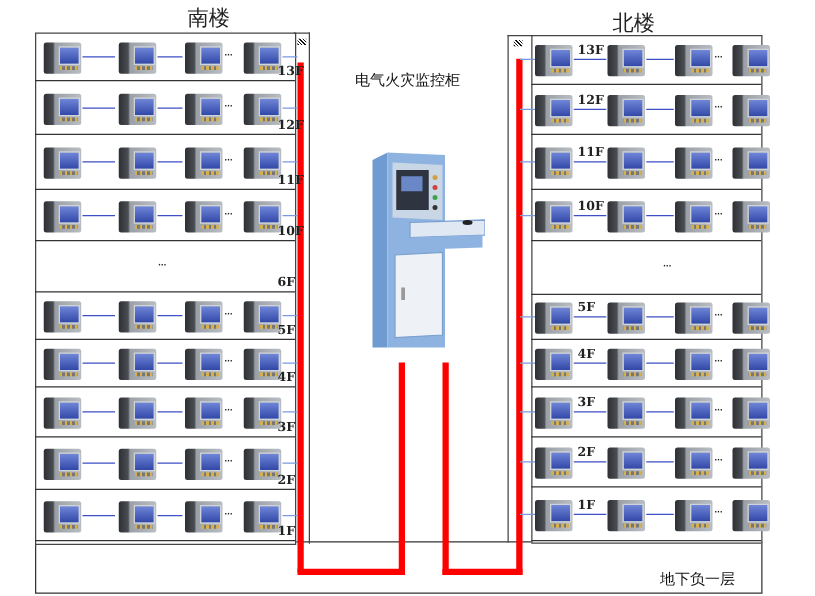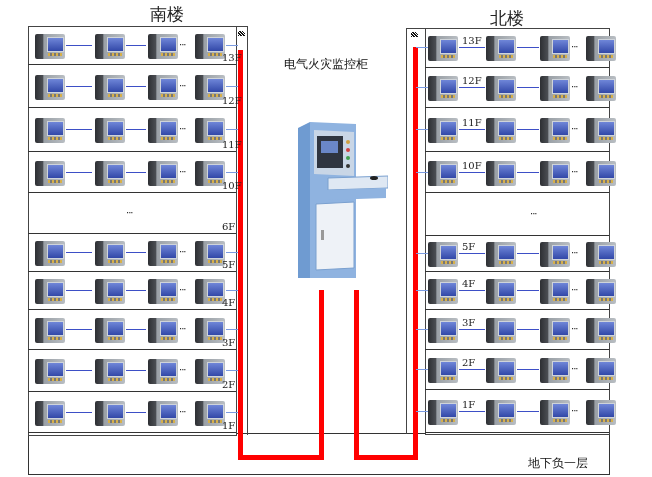--- a/index.html
+++ b/index.html
@@ -8,21 +8,21 @@
   .title{font-size:17px;color:#222;}
   .cab-title{font-size:12px;color:#111;font-family:"DejaVu Sans","Liberation Sans",sans-serif;}
   .building{position:absolute;border:1px solid #444;background:#fff;}
   .row{position:absolute;border-bottom:1px solid #333;box-sizing:border-box;}
   .meter{position:absolute;width:30px;height:26px;}
   .meter .body{position:absolute;left:0;top:1px;width:30px;height:25px;background:linear-gradient(90deg,#2d2f33 0%,#4a4d52 25%,#9aa0a6 30%,#b9bec3 100%);border-radius:2px;}
   .meter .screen{position:absolute;left:12px;top:4px;width:15px;height:13px;background:linear-gradient(180deg,#6f86d8,#3248a8);border:1px solid #cfd4da;}
   .meter .leds{position:absolute;left:13px;top:20px;width:14px;height:3px;background:repeating-linear-gradient(90deg,#d7b04a 0 2px,#777 2px 4px);}
   .link{position:absolute;height:1px;background:#3d4fc6;}
   .dots{position:absolute;font-size:10px;color:#222;font-family:"DejaVu Sans",sans-serif;letter-spacing:-1px;}
-  .floor{position:absolute;font-size:10px;color:#222;}
+  .floor{position:absolute;font-size:10px;color:#222;font-weight:bold;}
   .red{position:absolute;background:#f00;}
   .sq{position:absolute;width:7px;height:5px;background:repeating-linear-gradient(45deg,#111 0 1px,#fff 1px 2px);}
   .stub{position:absolute;height:1px;background:#7a9ae0;}
 </style>
 </head>
 <body>
 
 <div class="building" style="left:28px;top:433px;width:580px;height:40px;border-color:#333;"></div>
 <div class="abs" style="left:528px;top:455px;font-size:12px;color:#111;font-family:'DejaVu Sans',sans-serif;">地下负一层</div>
 

